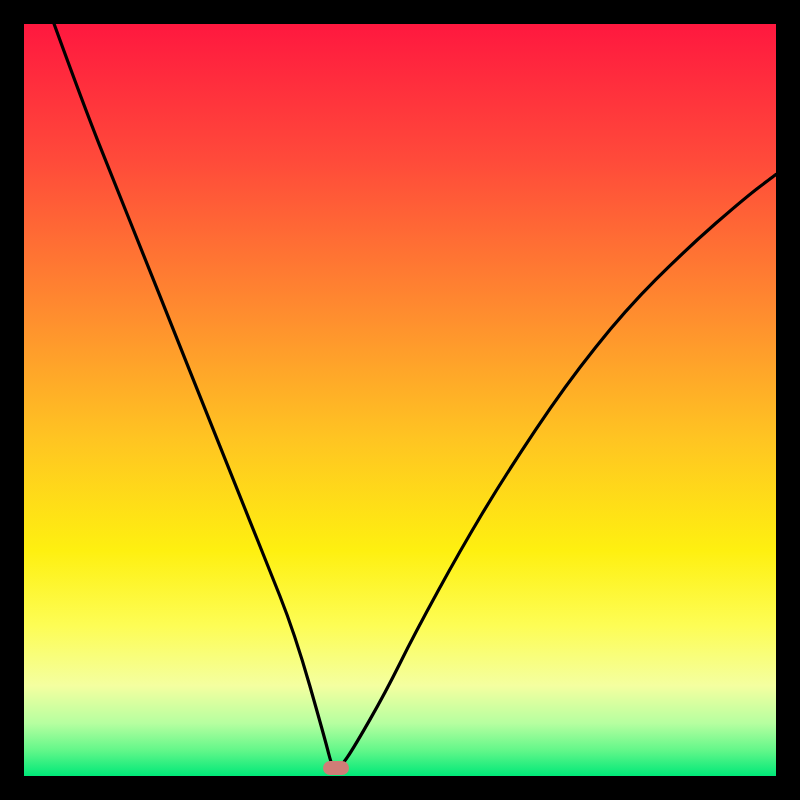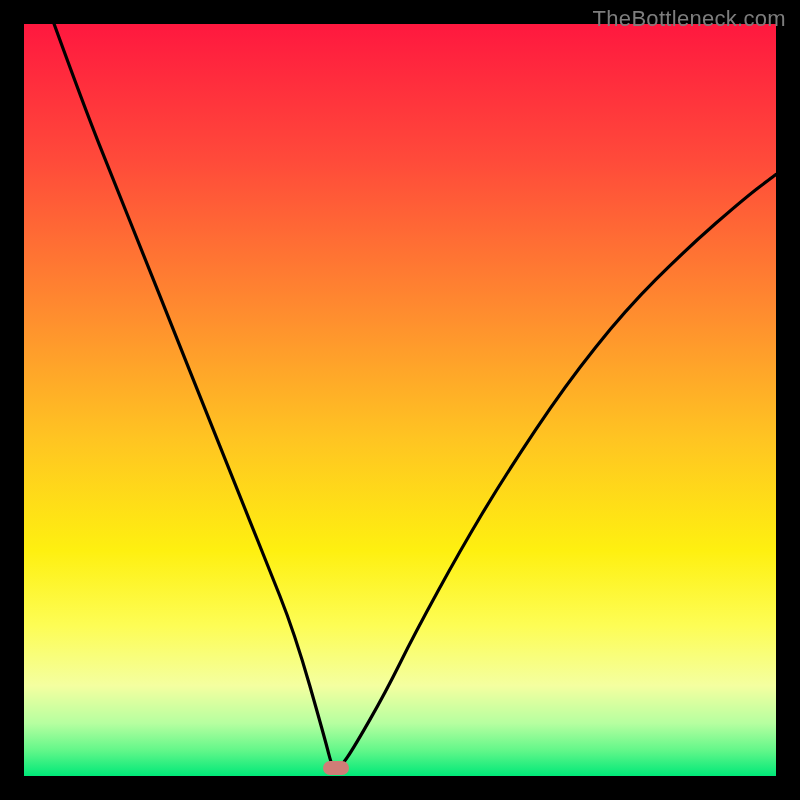--- a/index.html
+++ b/index.html
@@ -68,21 +68,20 @@
     stroke: #000000;
     stroke-width: 3.2;
     stroke-linecap: round;
   }
 </style>
 </head>
 <body>
 
 <div class="outer">
 
-  <div class="watermark">TheBottleneck.com</div>
 
   <div class="plot-area">
 
     <svg class="curve" viewBox="0 0 752 752" preserveAspectRatio="none">
       <path id="curve-path" d="M 30.1 0.0 Q 60.2 82.7 75.2 120.3 Q 90.2 157.9 105.3 195.5 Q 120.3 233.1 135.4 270.7 Q 150.4 308.3 165.4 345.9 Q 180.5 383.5 195.5 421.1 Q 210.6 458.7 225.6 496.3 Q 240.6 533.9 255.7 571.5 Q 270.7 609.1 285.8 661.8 Q 300.8 714.4 304.6 729.4 Q 308.3 744.5 312.1 744.5 Q 315.8 744.5 323.4 733.2 Q 330.9 721.9 345.9 695.6 Q 361.0 669.3 376.0 639.2 Q 391.0 609.1 413.6 567.8 Q 436.2 526.4 458.7 488.8 Q 481.3 451.2 511.4 406.1 Q 541.4 361.0 571.5 323.4 Q 601.6 285.8 631.7 255.7 Q 661.8 225.6 691.8 199.3 Q 721.9 173.0 737.0 161.7 T 752.0 150.4"></path>
     </svg>
 
     <div class="marker" id="marker" style="left: 312px; top: 744px; background: rgb(207, 125, 119);"></div>
   </div>
 

